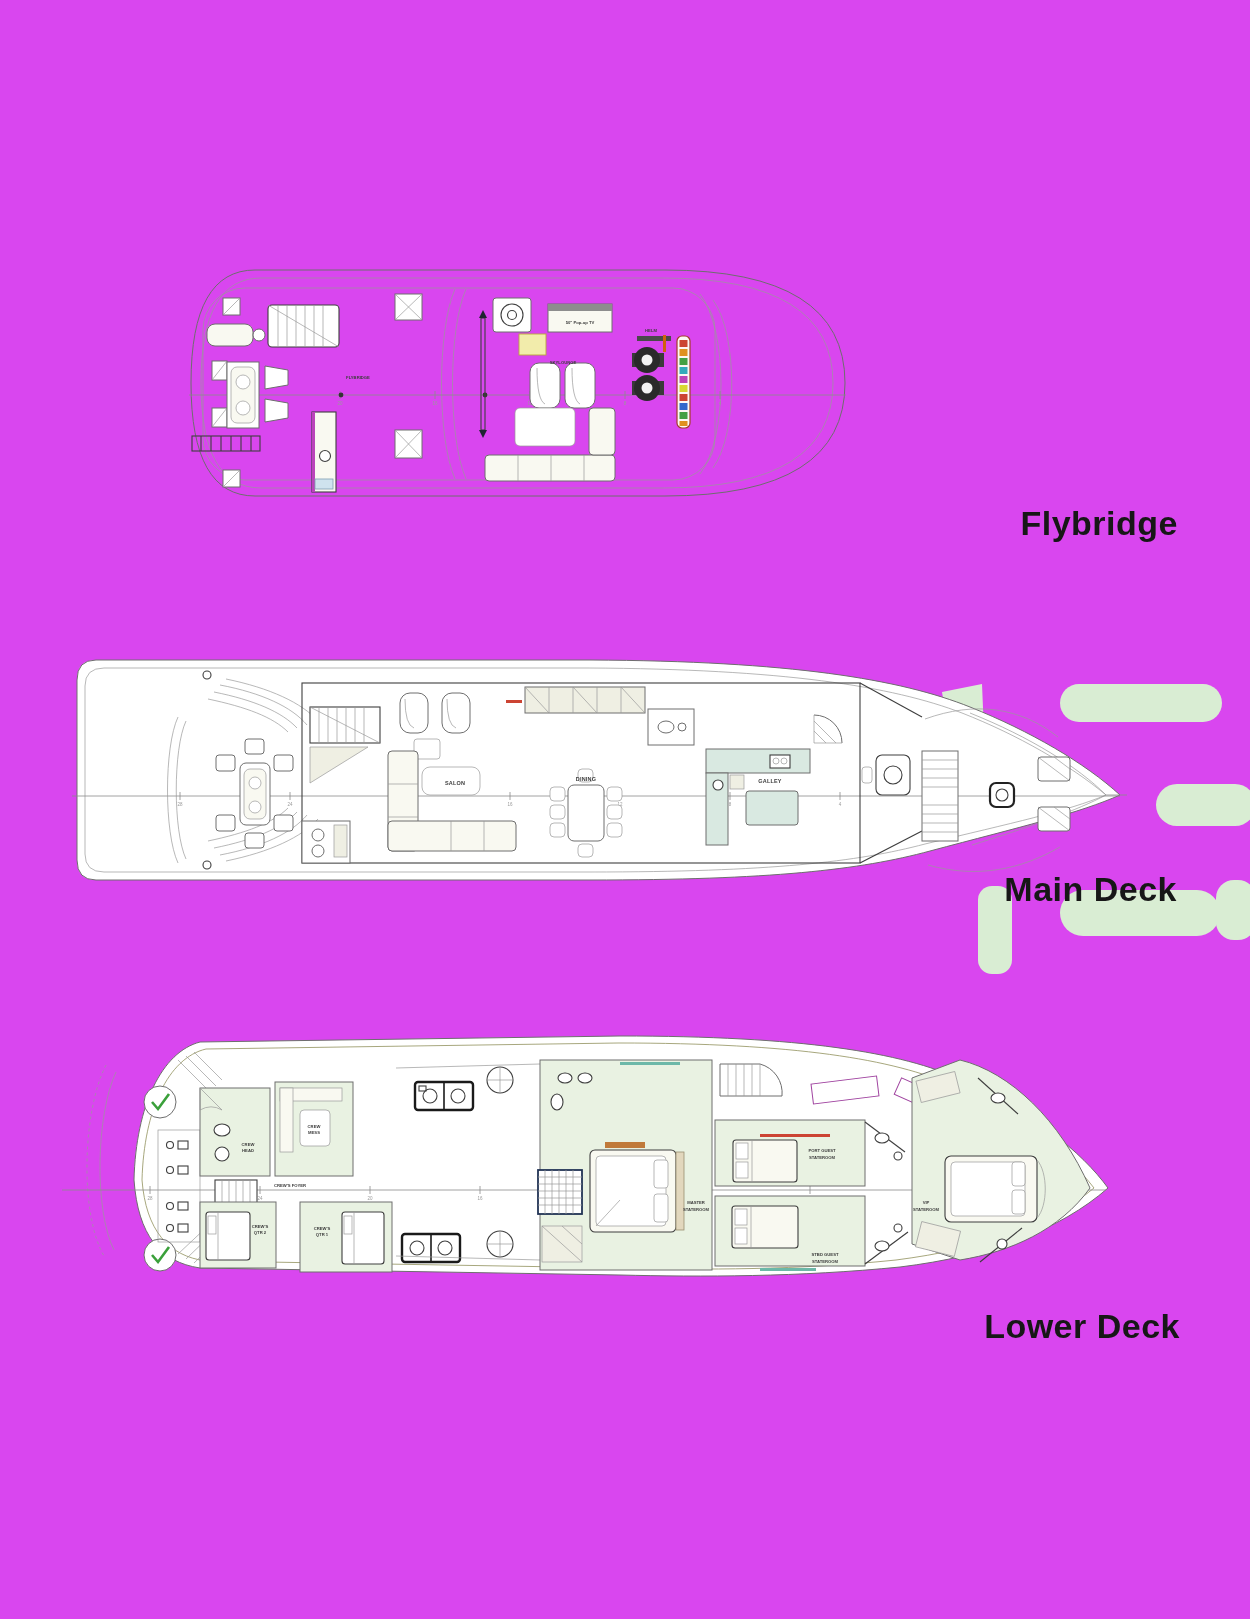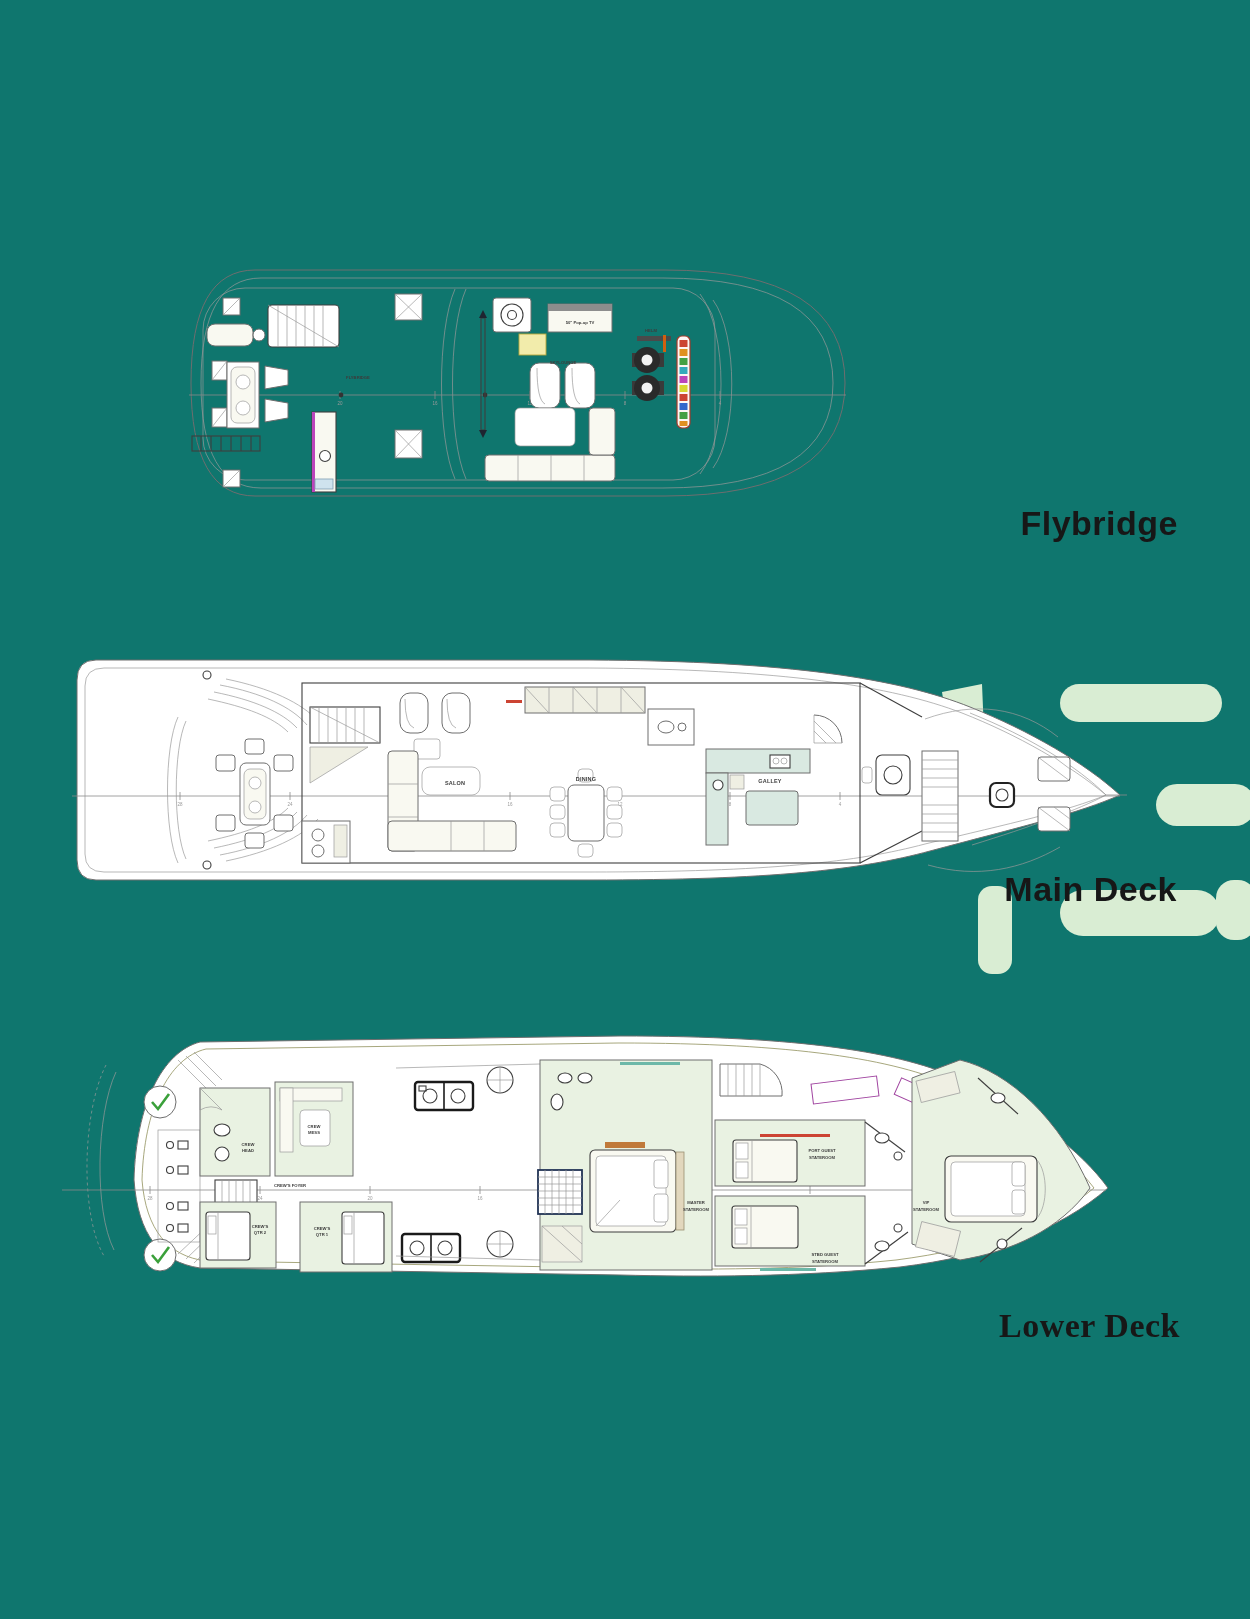--- a/index.html
+++ b/index.html
@@ -1,16 +1,16 @@
 <!DOCTYPE html>
 <html><head>
 <meta charset="utf-8">
 <style>
   html,body{margin:0;padding:0;background:#ffffff;}
-  #canvas{position:relative;width:1250px;height:1619px;background:#0f766e;overflow:hidden;
+  #canvas{position:relative;width:1250px;height:1619px;background:#d946ef;overflow:hidden;
           font-family:"Liberation Sans",sans-serif;}
   .plan{position:absolute;}
   .deck-label{position:absolute;font-weight:bold;font-size:34px;color:#171717;
               letter-spacing:0.5px;white-space:nowrap;}
   
   .ln   {fill:none;stroke:#6e6e6e;stroke-width:1;}
   .lnT  {fill:none;stroke:#9a9a9a;stroke-width:0.7;}
   .lnD  {fill:none;stroke:#3e3e3e;stroke-width:1.1;}
   .lnB  {fill:none;stroke:#222;stroke-width:2.2;}
   .lnO  {fill:none;stroke:#90905c;stroke-width:0.8;}
@@ -593,15 +593,15 @@
       </g>
       <rect class="lnT fSp" x="858" y="46" width="40" height="22" transform="rotate(-14 878 57)"></rect>
       <rect class="lnT fSp" x="858" y="196" width="40" height="26" transform="rotate(14 878 209)"></rect>
       <rect x="560" y="32" width="60" height="3" fill="#6cb8a8"></rect>
       <rect x="700" y="238" width="56" height="3" fill="#6cb8a8"></rect>
     </g>
     <text class="tiny" x="866" y="174">VIP</text>
     <text class="tiny" x="866" y="181">STATEROOM</text>
   </svg>
 
-  <div class="deck-label" style="right:70px;top:1307px;font-family:Liberation Serif, serif;">Lower Deck</div>
+  <div class="deck-label" style="right:70px;top:1307px;">Lower Deck</div>
 
 </div>
 
 </body></html>

